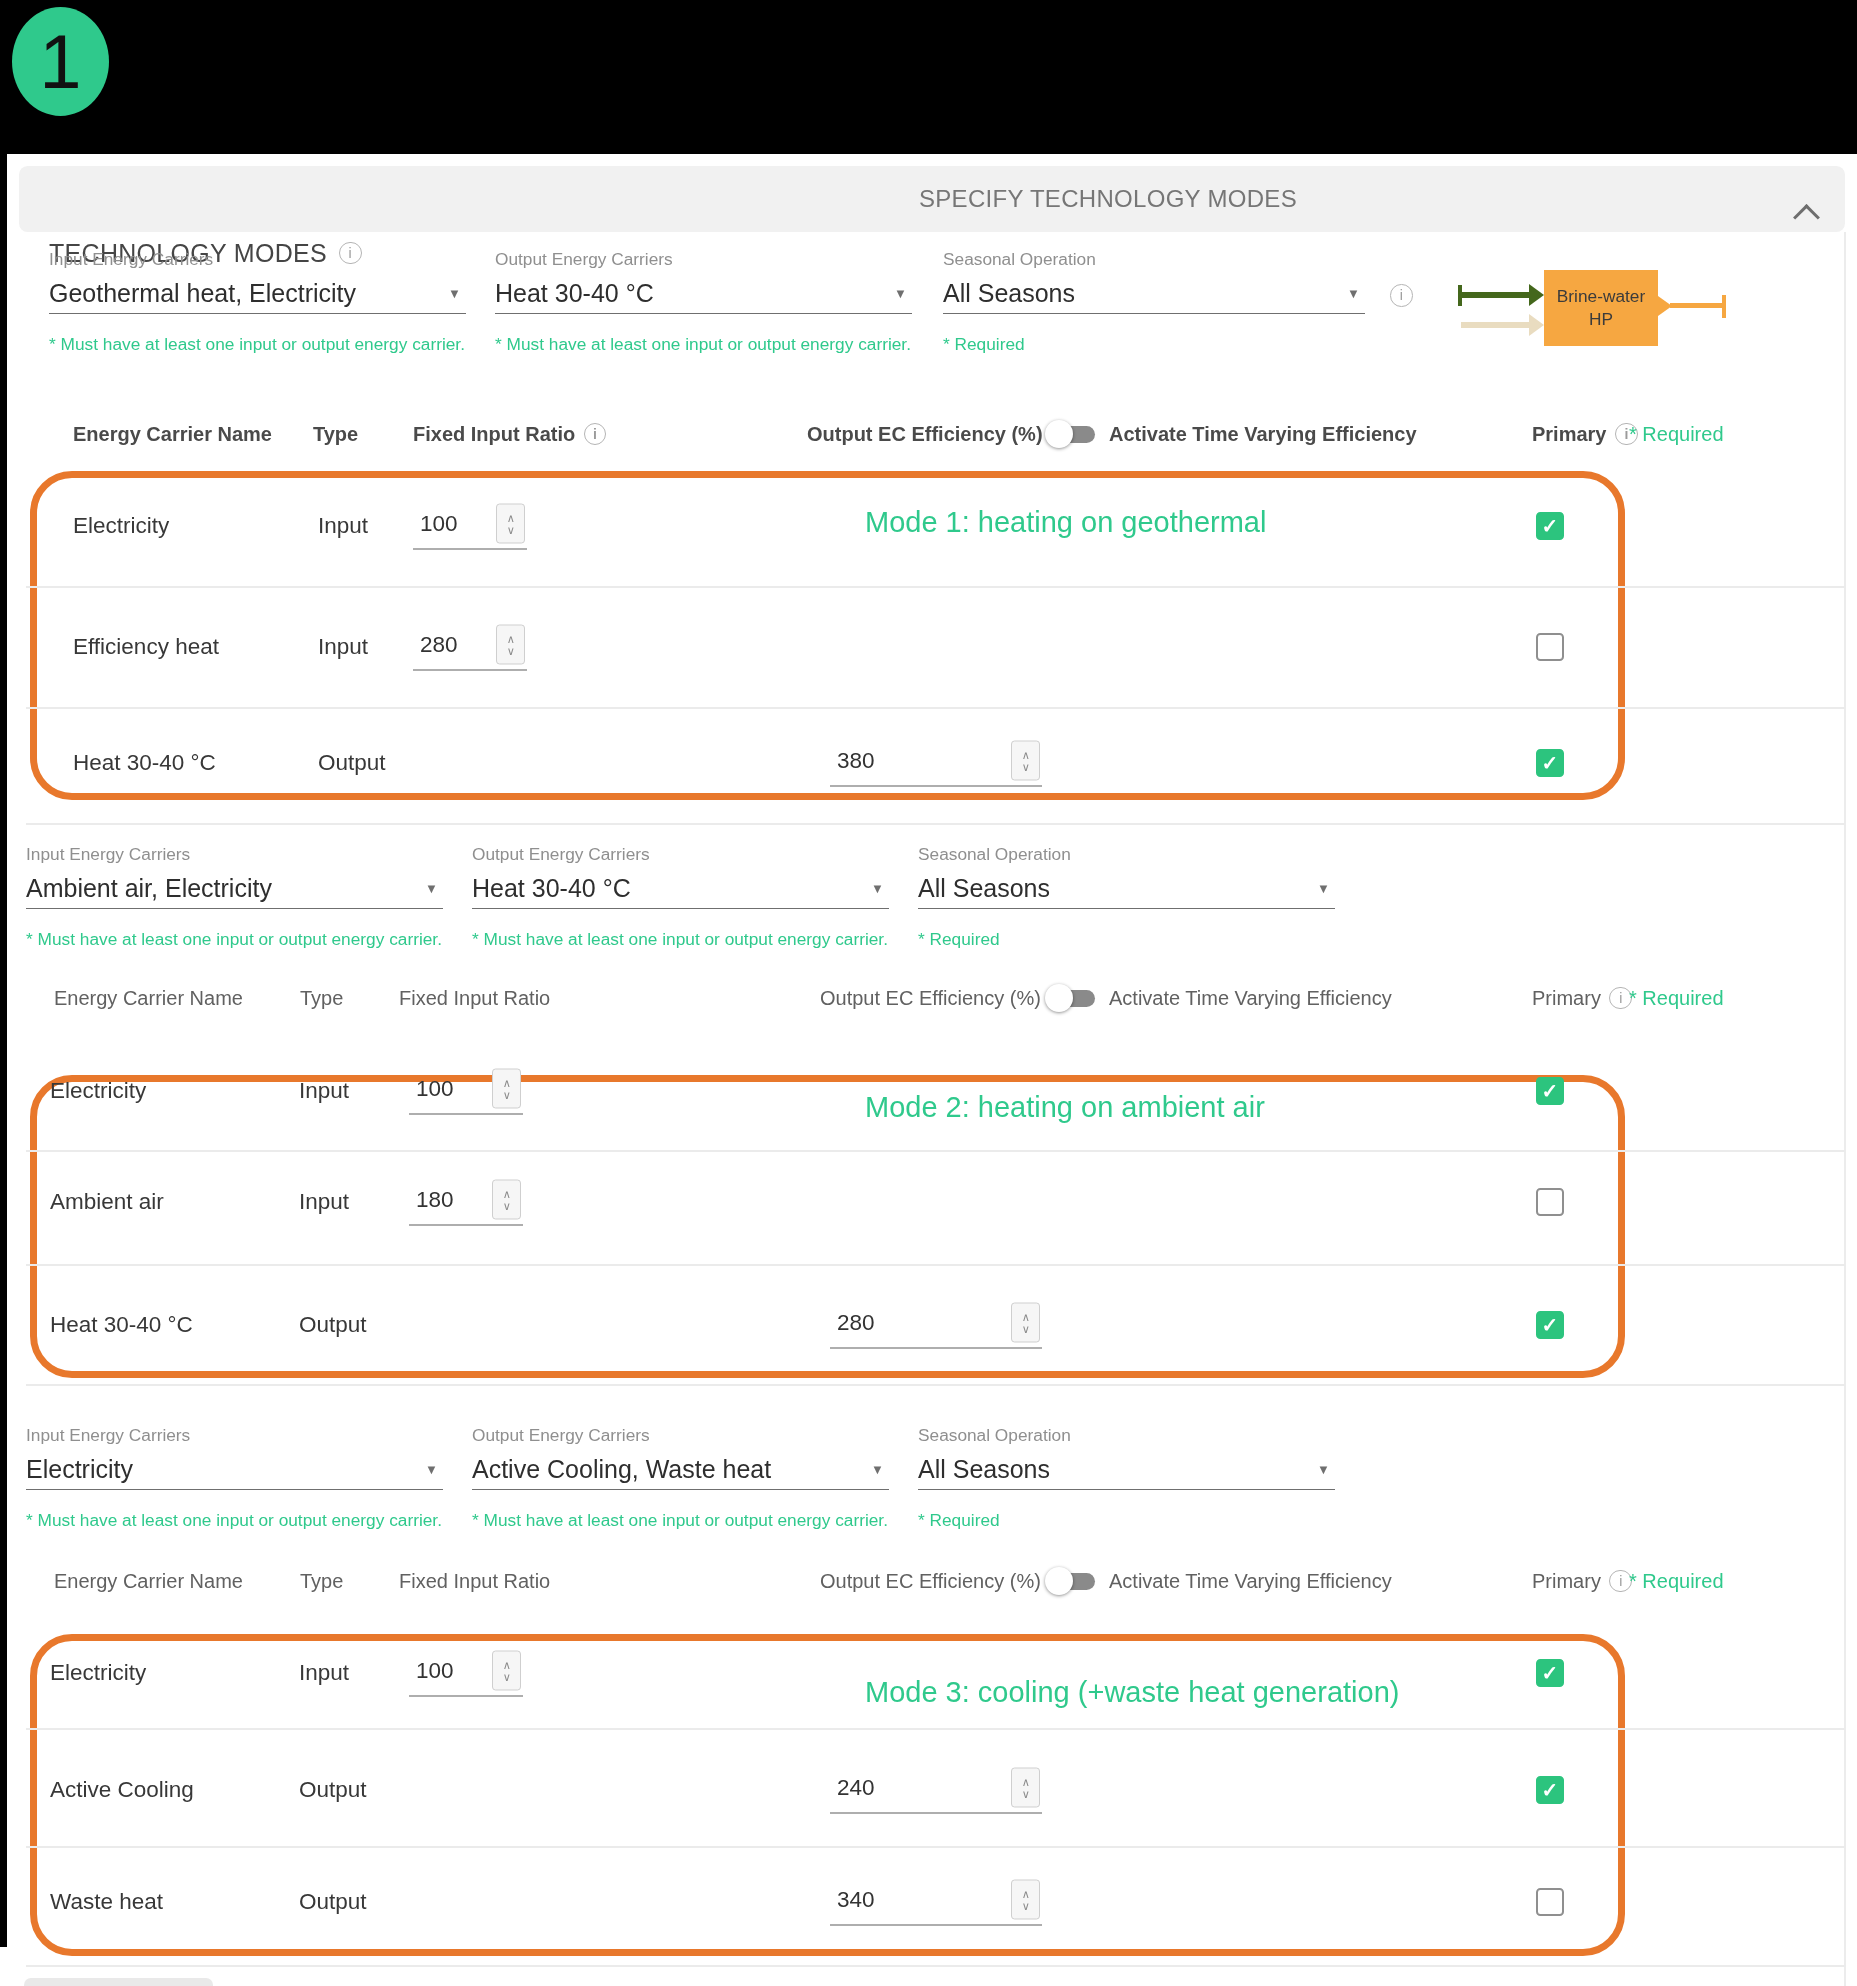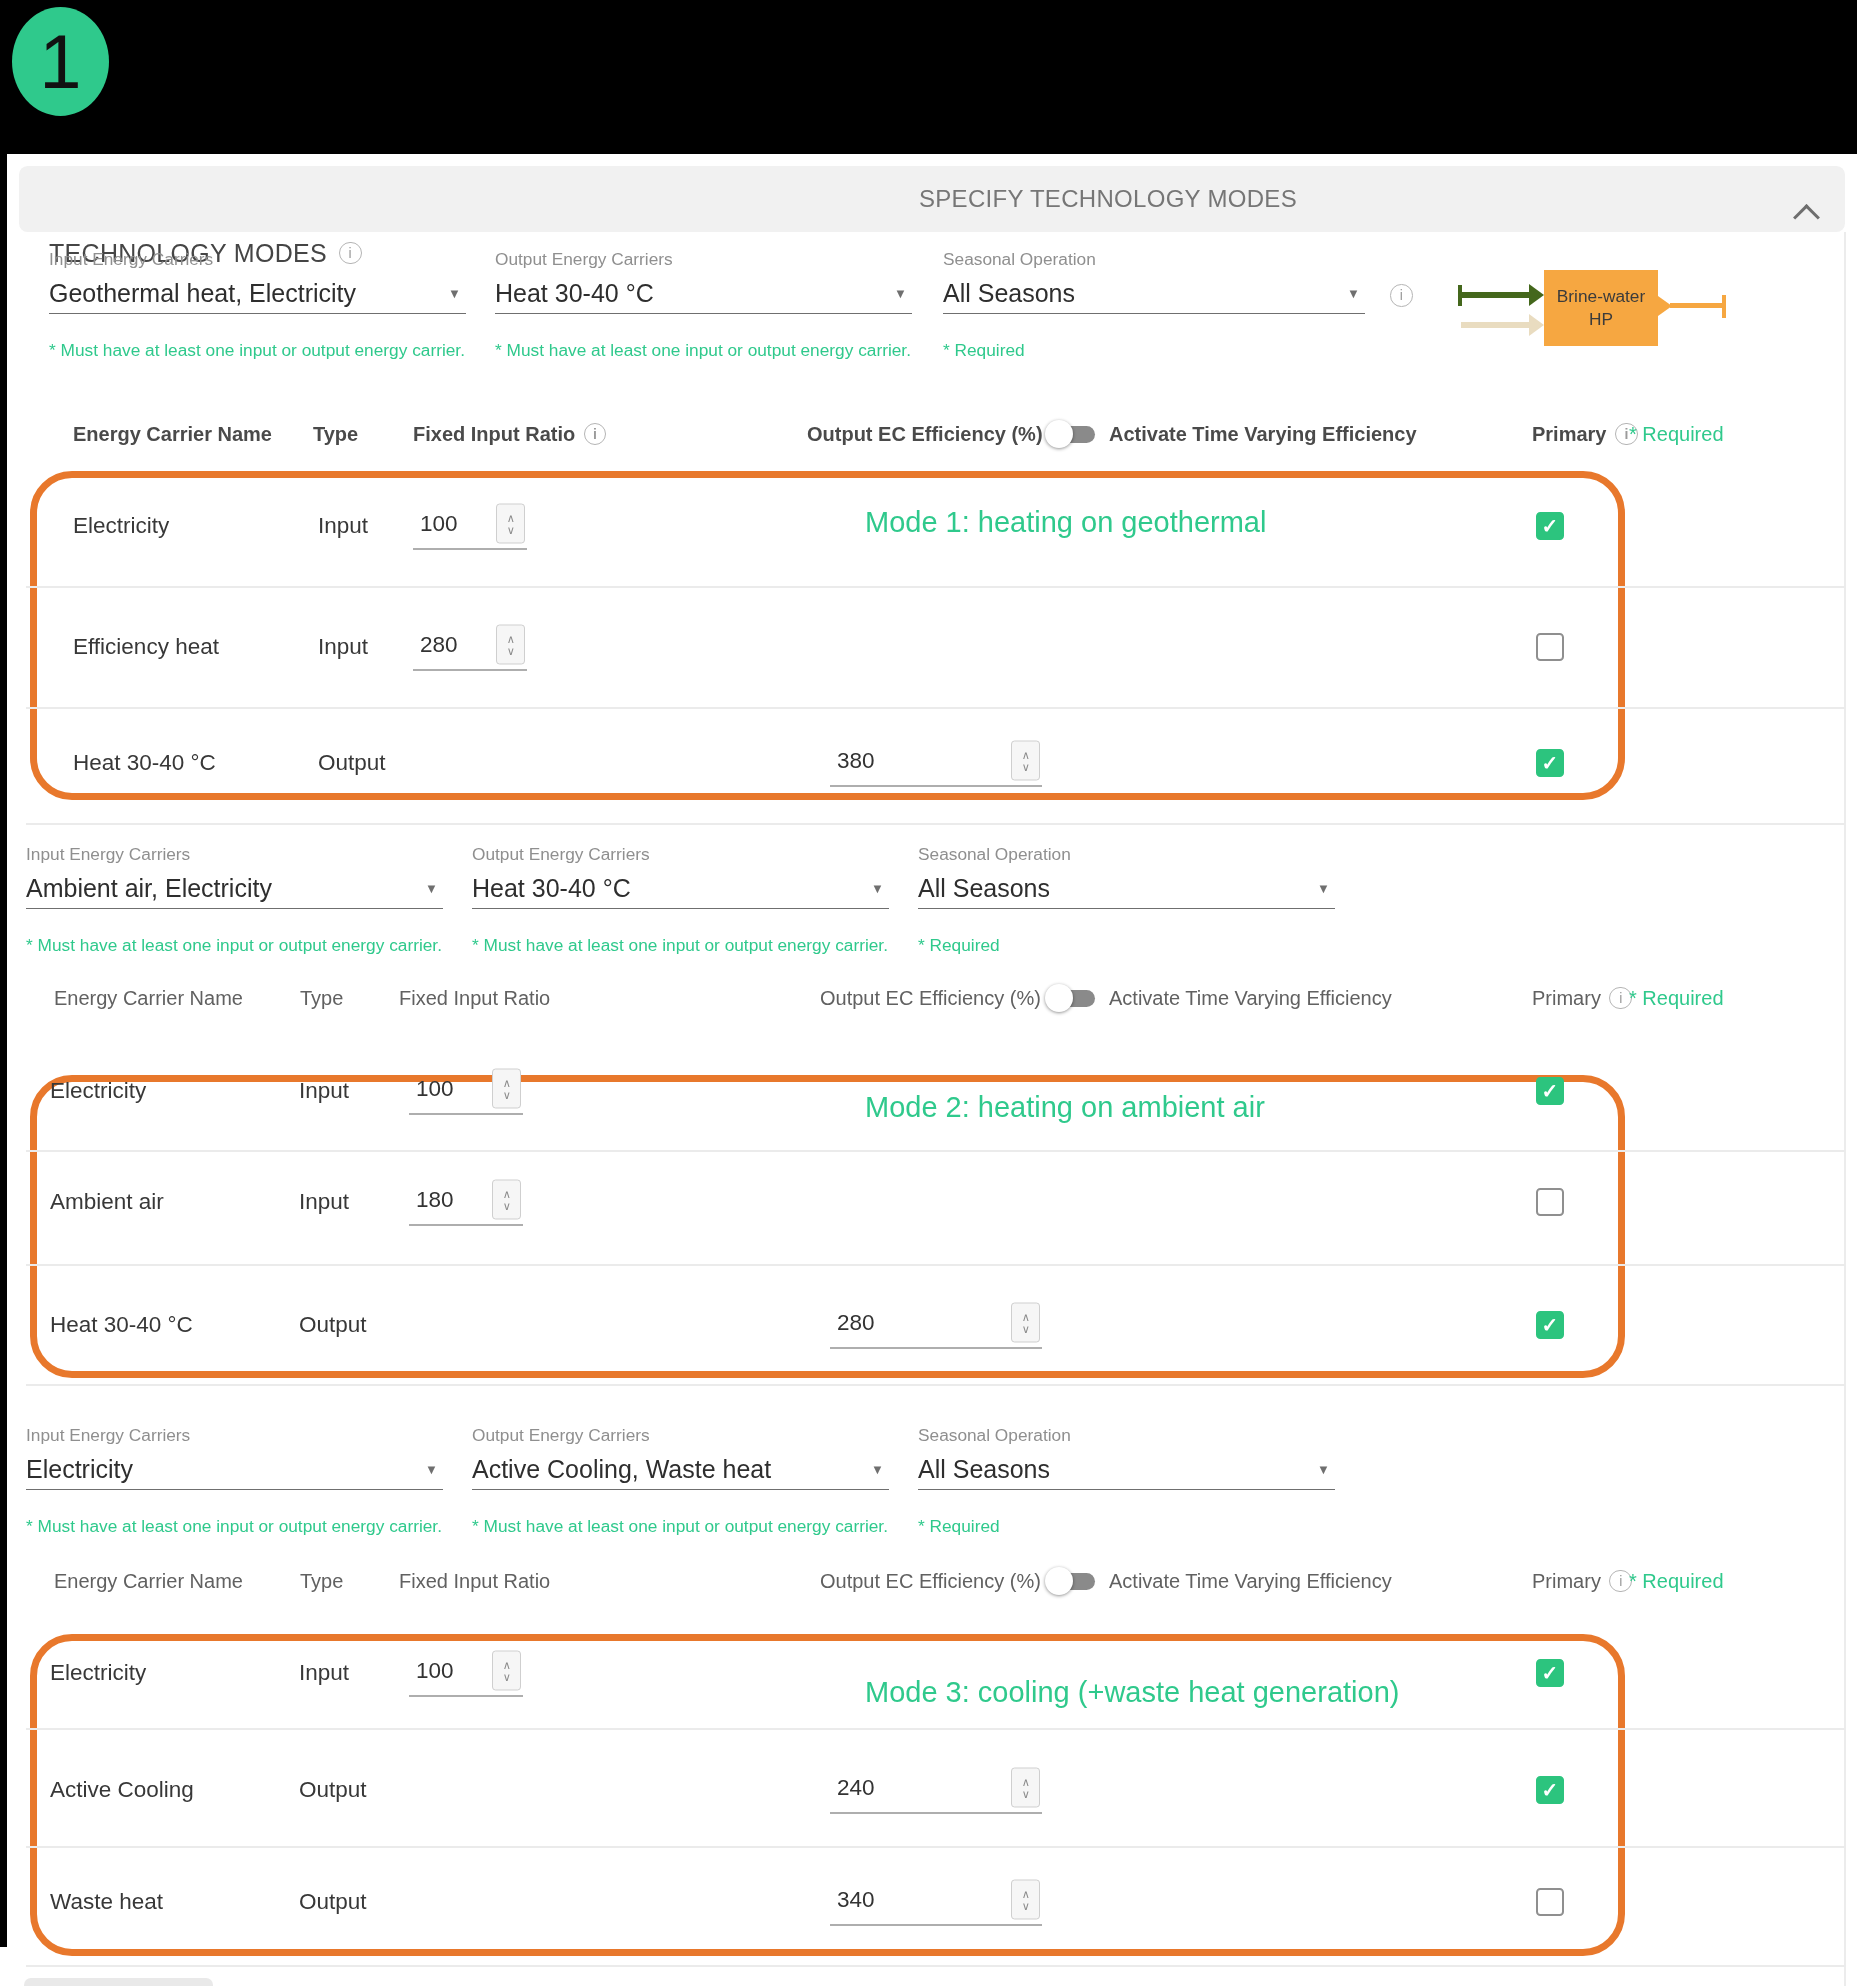--- a/index.html
+++ b/index.html
@@ -32,21 +32,21 @@
     border-right:3.5px solid #6e6e6e;transform:rotate(-45deg);}
   .info{width:22.5px;height:22.5px;border:1.7px solid #b5b5b5;border-radius:50%;color:#9b9b9b;
     font-size:14px;display:inline-flex;align-items:center;justify-content:center;flex:0 0 auto;}
   
   .dd{position:absolute;}
   .dd-label{font-size:17.3px;color:#8f8f8f;}
   .dd-value-row{margin-top:3.5px;height:40px;border-bottom:1.7px solid #6f6f6f;
     display:flex;justify-content:space-between;align-items:center;}
   .dd-value{font-size:25px;color:#2e2e2e;}
   .caret{font-size:13px;color:#6f6f6f;padding-right:5.2px;}
-  .dd-hint{margin-top:26px;font-size:17.3px;color:var(--green);}
+  .dd-hint{margin-top:20px;font-size:17.3px;color:var(--green);}
   
   .thead{position:absolute;left:0;width:1857px;height:38px;font-size:20px;color:#616161;font-weight:500;padding-left:48px;}
   .thead>span{position:absolute;top:0;height:38px;display:flex;align-items:center;gap:8.6px;}
   .s1 .thead{color:#4a4a4a;font-weight:700;}
   .c-name{left:54px;} .c-type{left:300px;} .c-fir{left:399px;}
   .s1 .c-name{left:73px;} .s1 .c-type{left:313px;} .s1 .c-fir{left:413px;}
   .c-oee{left:820px;} .s1 .c-oee{left:807px;} .c-atve{left:1109px;}
   .c-pri{left:1532px;justify-content:center;} .c-req{left:1629px;color:var(--green);font-weight:500;}
   
   .toggle{position:absolute;left:1045px;top:3.5px;width:55px;height:31px;}

